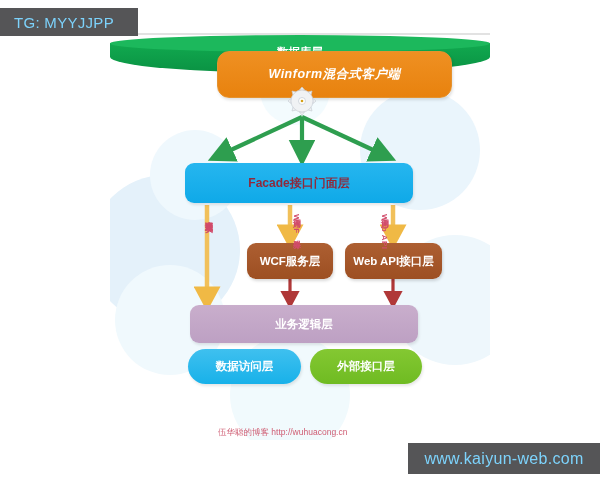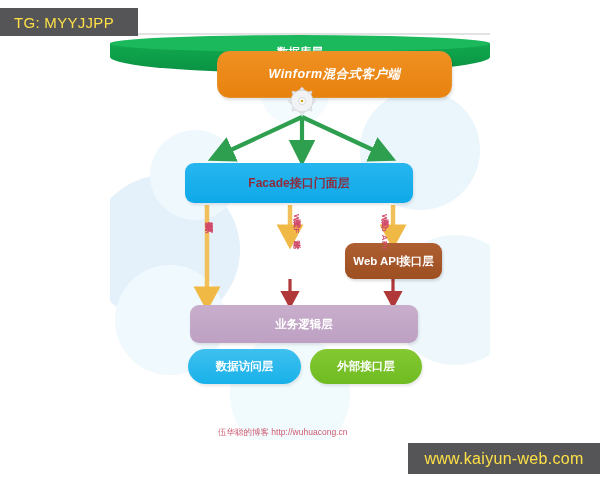--- a/index.html
+++ b/index.html
@@ -12,21 +12,21 @@
     height: 480px;
     position: relative;
     overflow: hidden;
     font-family: "Liberation Sans", "DejaVu Sans", sans-serif;
   }
 
   
   .badge {
     position: absolute;
     background: #555557;
-    color: #fde047;
+    color: #7dd3fc;
     font-size: 15px;
     letter-spacing: 0.3px;
     display: flex;
     align-items: center;
     justify-content: center;
     white-space: nowrap;
   }
   #tg-badge {
     left: 0; top: 8px;
     width: 138px; height: 28px;
@@ -284,20 +284,23 @@
   </svg>
 
   <div class="node" id="node-facade">
     <span>Facade接口门面层</span>
   </div>
 
   <div class="arrow-label" id="lbl-direct">直接调用实现</div>
   <div class="arrow-label" id="lbl-wcf">调用WCF服务</div>
   <div class="arrow-label" id="lbl-api">调用Web API</div>
 
+  <div class="node node-brown" id="node-wcf">
+    <span>WCF服务层</span>
+  </div>
   <div class="node node-brown" id="node-webapi">
     <span>Web API接口层</span>
   </div>
 
   <div class="node" id="node-business">
     <span>业务逻辑层</span>
   </div>
 
   <div class="node node-pill" id="node-dal">
     <span>数据访问层</span>

